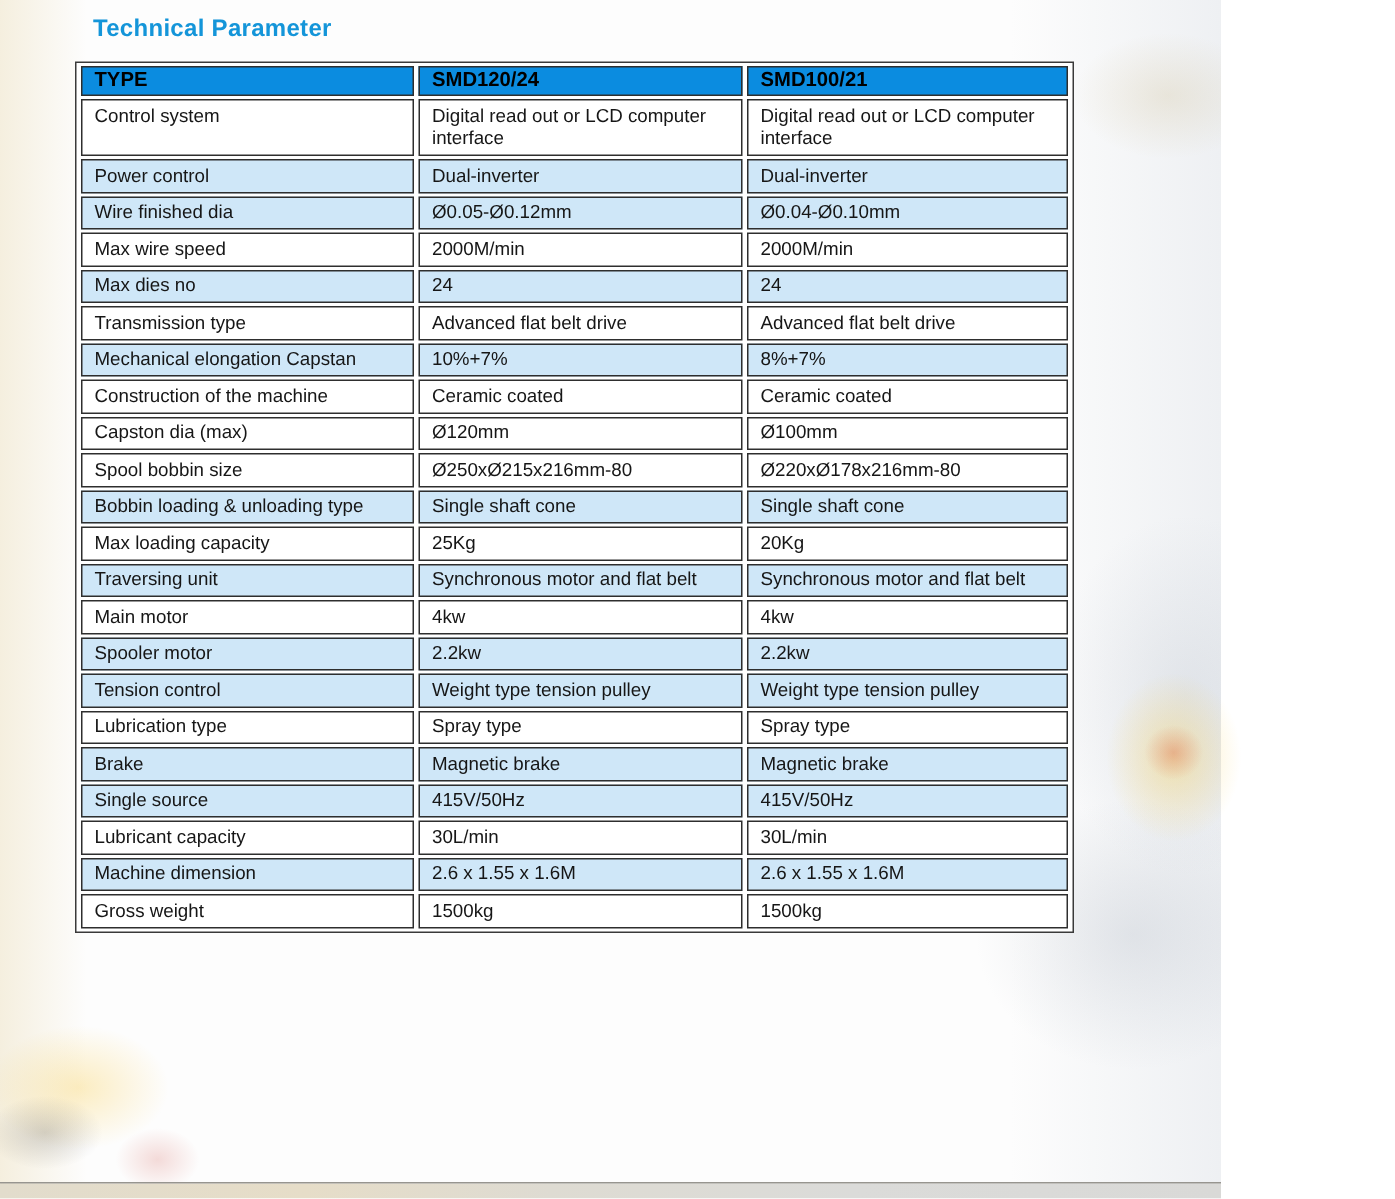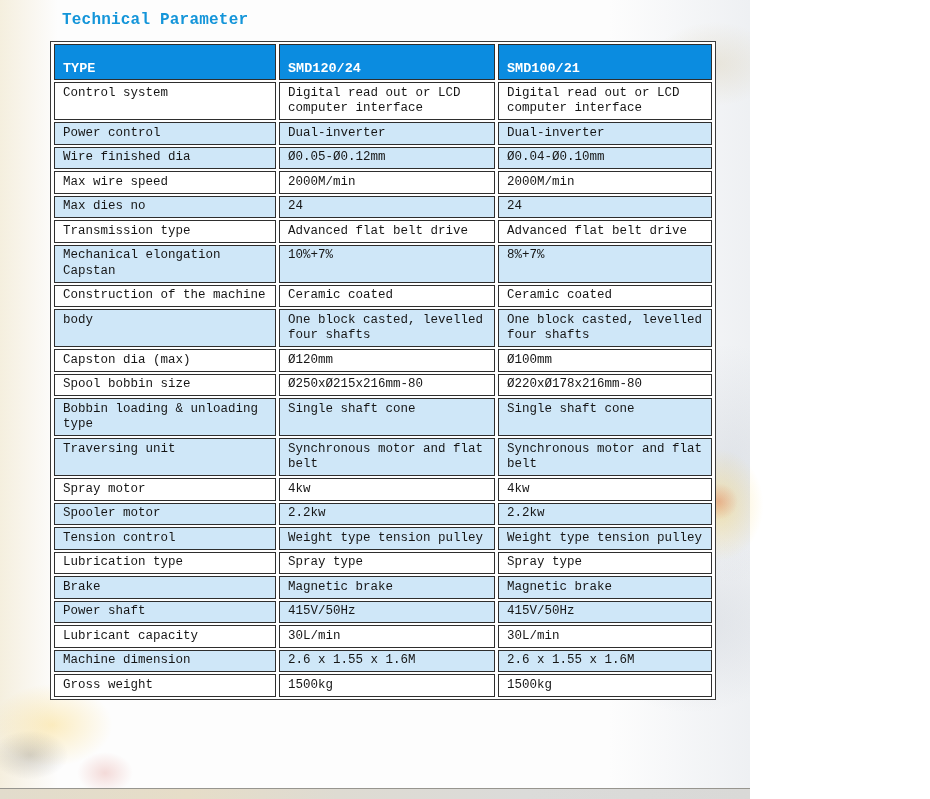--- a/index.html
+++ b/index.html
@@ -2,21 +2,21 @@
 <html style="--accent: #1495d9; --header-bg: #0b8ce0; --alt-row-bg: #cfe7f8;"><head>
 <meta charset="utf-8">
 <style>
   html, body {
     margin: 0; padding: 0;
     width: 930px; height: 799px;
     overflow: hidden;
     background: #ffffff;
     font-family: "Liberation Sans", sans-serif;
   }
-  .page { position: relative; width: 750px; height: 799px; background: #fdfdfd; font-family: Liberation Mono, monospace; }
+  .page { position: relative; width: 814px; height: 799px; background: #fdfdfd; }
 
   
   .bg-left {
     position: absolute; left: 0; top: 0; width: 58px; height: 100%;
     background: linear-gradient(90deg, rgba(242,234,212,0.75), rgba(242,234,212,0));
     pointer-events: none;
   }
   .bg-right {
     position: absolute; right: 0; top: 0; width: 235px; height: 100%;
     background:
@@ -57,25 +57,25 @@
   table.spec {
     border-collapse: separate;
     border-spacing: 3px 2px;
     background: #ffffff;
     border: 1px solid #3a3a3a;
     table-layout: fixed;
     width: 658px;
   }
   table.spec th {
     background: var(--header-bg, #0b8ce0);
-    color: #ffffff;
+    color: #000000;
     font-size: 13.5px;
     font-weight: bold;
     text-align: left;
-    padding: 16px 8px 3px 8px;
+    padding: 0 8px 3px 8px;
     border: 1px solid #2e2e2e;
   }
   table.spec td {
     font-size: 12.5px;
     color: #161616;
     padding: 2.5px 8px;
     border: 1px solid #2e2e2e;
     background: #ffffff;
     line-height: 15.5px;
     vertical-align: top;
@@ -146,47 +146,47 @@
           <tr class="alt">
             <td>Mechanical elongation Capstan</td>
             <td>10%+7%</td>
             <td>8%+7%</td>
           </tr>
           <tr>
             <td>Construction of the machine</td>
             <td>Ceramic coated</td>
             <td>Ceramic coated</td>
           </tr>
-          <tr class="alt">
-            <td>body</td>
-            <td>One block casted, levelled four shafts</td>
-            <td>One block casted, levelled four shafts</td>
-          </tr>
           <tr>
             <td>Capston dia (max)</td>
             <td>Ø120mm</td>
             <td>Ø100mm</td>
           </tr>
           <tr>
             <td>Spool bobbin size</td>
             <td>Ø250xØ215x216mm-80</td>
             <td>Ø220xØ178x216mm-80</td>
           </tr>
           <tr class="alt">
             <td>Bobbin loading &amp; unloading type</td>
             <td>Single shaft cone</td>
             <td>Single shaft cone</td>
           </tr>
+          <tr>
+            <td>Max loading capacity</td>
+            <td>25Kg</td>
+            <td>20Kg</td>
+          </tr>
           <tr class="alt">
             <td>Traversing unit</td>
             <td>Synchronous motor and flat belt</td>
             <td>Synchronous motor and flat belt</td>
           </tr>
           <tr>
-            <td>Spray motor</td>
+            <td>Main motor</td>
             <td>4kw</td>
             <td>4kw</td>
           </tr>
           <tr class="alt">
             <td>Spooler motor</td>
             <td>2.2kw</td>
             <td>2.2kw</td>
           </tr>
           <tr class="alt">
             <td>Tension control</td>
@@ -197,21 +197,21 @@
             <td>Lubrication type</td>
             <td>Spray type</td>
             <td>Spray type</td>
           </tr>
           <tr class="alt">
             <td>Brake</td>
             <td>Magnetic brake</td>
             <td>Magnetic brake</td>
           </tr>
           <tr class="alt">
-            <td>Power shaft</td>
+            <td>Single source</td>
             <td>415V/50Hz</td>
             <td>415V/50Hz</td>
           </tr>
           <tr>
             <td>Lubricant capacity</td>
             <td>30L/min</td>
             <td>30L/min</td>
           </tr>
           <tr class="alt">
             <td>Machine dimension</td>

